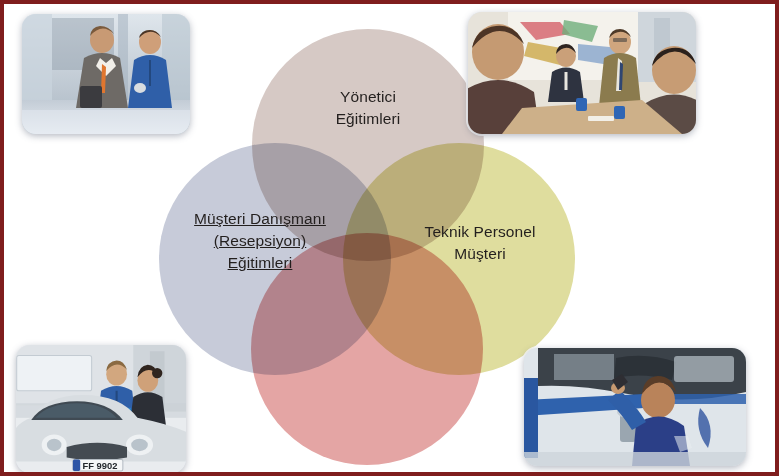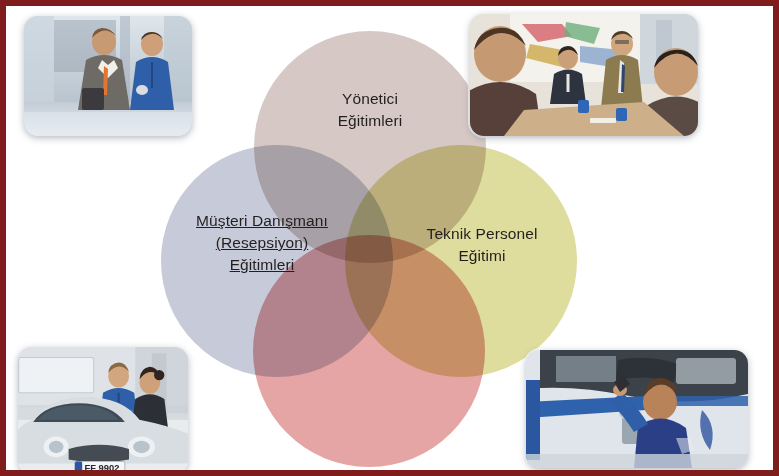--- a/index.html
+++ b/index.html
@@ -2,21 +2,21 @@
 <html><head>
 <meta charset="utf-8">
 <style>
   html,body{margin:0;padding:0;background:#ffffff;}
   body{font-family:"Liberation Sans","DejaVu Sans",sans-serif;}
 
   #canvas{
     position:relative;
     width:779px;height:476px;
     box-sizing:border-box;
-    border:6px solid #7f1d1d;
+    border:4px solid #7f1d1d;
     background:#ffffff;
     overflow:hidden;
   }
 
   
   #venn{
     position:absolute;left:0;top:0;width:779px;height:476px;
   }
   .circle{
     position:absolute;
@@ -87,21 +87,21 @@
     <div class="circle" id="circle-bottom"></div>
 
     <div class="venn-label" id="label-top">Yönetici
 Eğitimleri</div>
 
     <div class="venn-label" id="label-left">Müşteri Danışmanı
 (Resepsiyon)
 Eğitimleri</div>
 
     <div class="venn-label" id="label-right">Teknik Personel
-Eğitimi</div>
+Müşteri</div>
 
   </div>
 
   <div class="photo" id="photo-tl">
     <svg viewBox="0 0 168 120" preserveAspectRatio="xMidYMid slice">
       <defs>
         <linearGradient id="tlbg" x1="0" y1="0" x2="0" y2="1">
           <stop offset="0" stop-color="#dfe6ec"></stop>
             <stop offset="1" stop-color="#aab6c2"></stop>
         </linearGradient>

